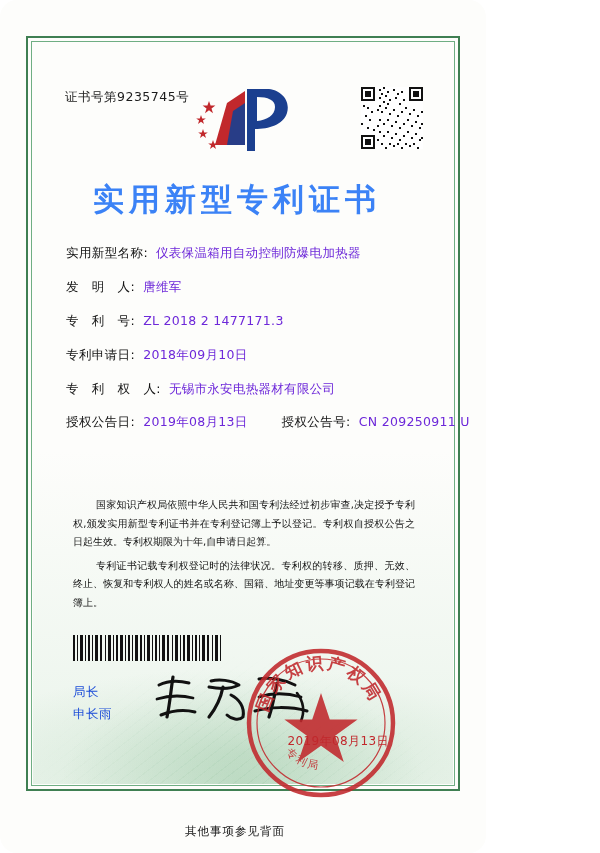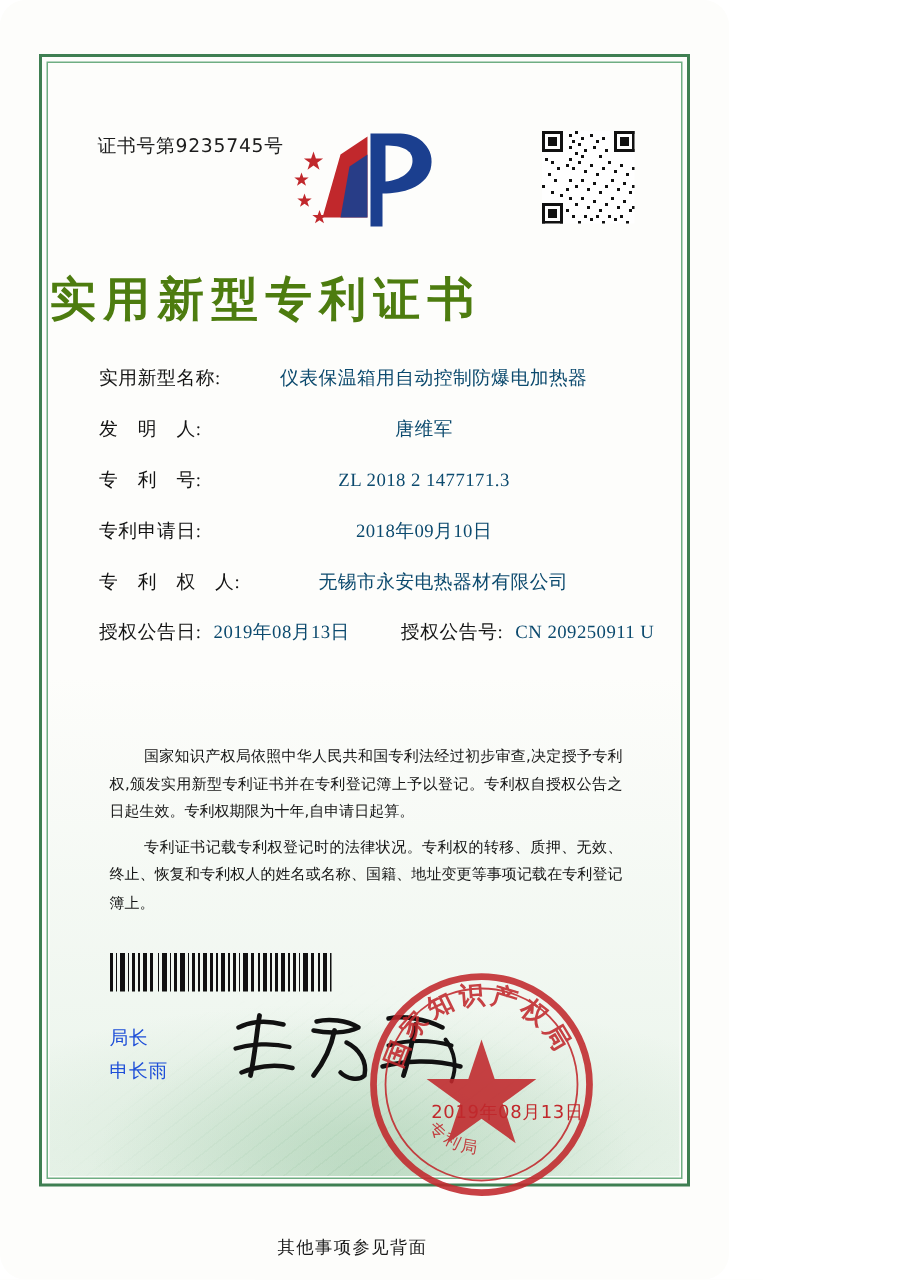--- a/index.html
+++ b/index.html
@@ -86,54 +86,52 @@
     right: 30px;
     top: 44px;
     width: 62px;
     height: 62px;
   }
 
   .title {
     position: absolute;
     left: 0; right: 12px;
     top: 136px;
-    text-align: left;
+    text-align: center;
     font-size: 31px;
     font-weight: bold;
     letter-spacing: 5px;
-    color: #4d7c0f;
+    color: #3b82f6;
     font-family: "DejaVu Sans", "Liberation Sans", sans-serif;
   }
 
   .fields {
     position: absolute;
     left: 33px;
     right: 30px;
     top: 200px;
     font-size: 12.5px;
     line-height: 1.55;
-    font-family: Liberation Serif, serif;
   }
   .field-row {
     display: flex;
     align-items: baseline;
     margin-bottom: 14.5px;
     white-space: nowrap;
   }
   .field-label {
     flex: 0 0 auto;
     color: #141414;
     letter-spacing: 0.4px;
   }
   .field-value {
     flex: 1 1 auto;
-    color: #0c4a6e;
+    color: #6d28d9;
     padding-left: 8px;
     letter-spacing: 0.3px;
-    text-align: center;
   }
   .field-row.dual .field-value {
     flex: 0 0 auto;
     padding-left: 8px;
     padding-right: 34px;
   }
 
   .paragraphs {
     position: absolute;
     left: 40px;

